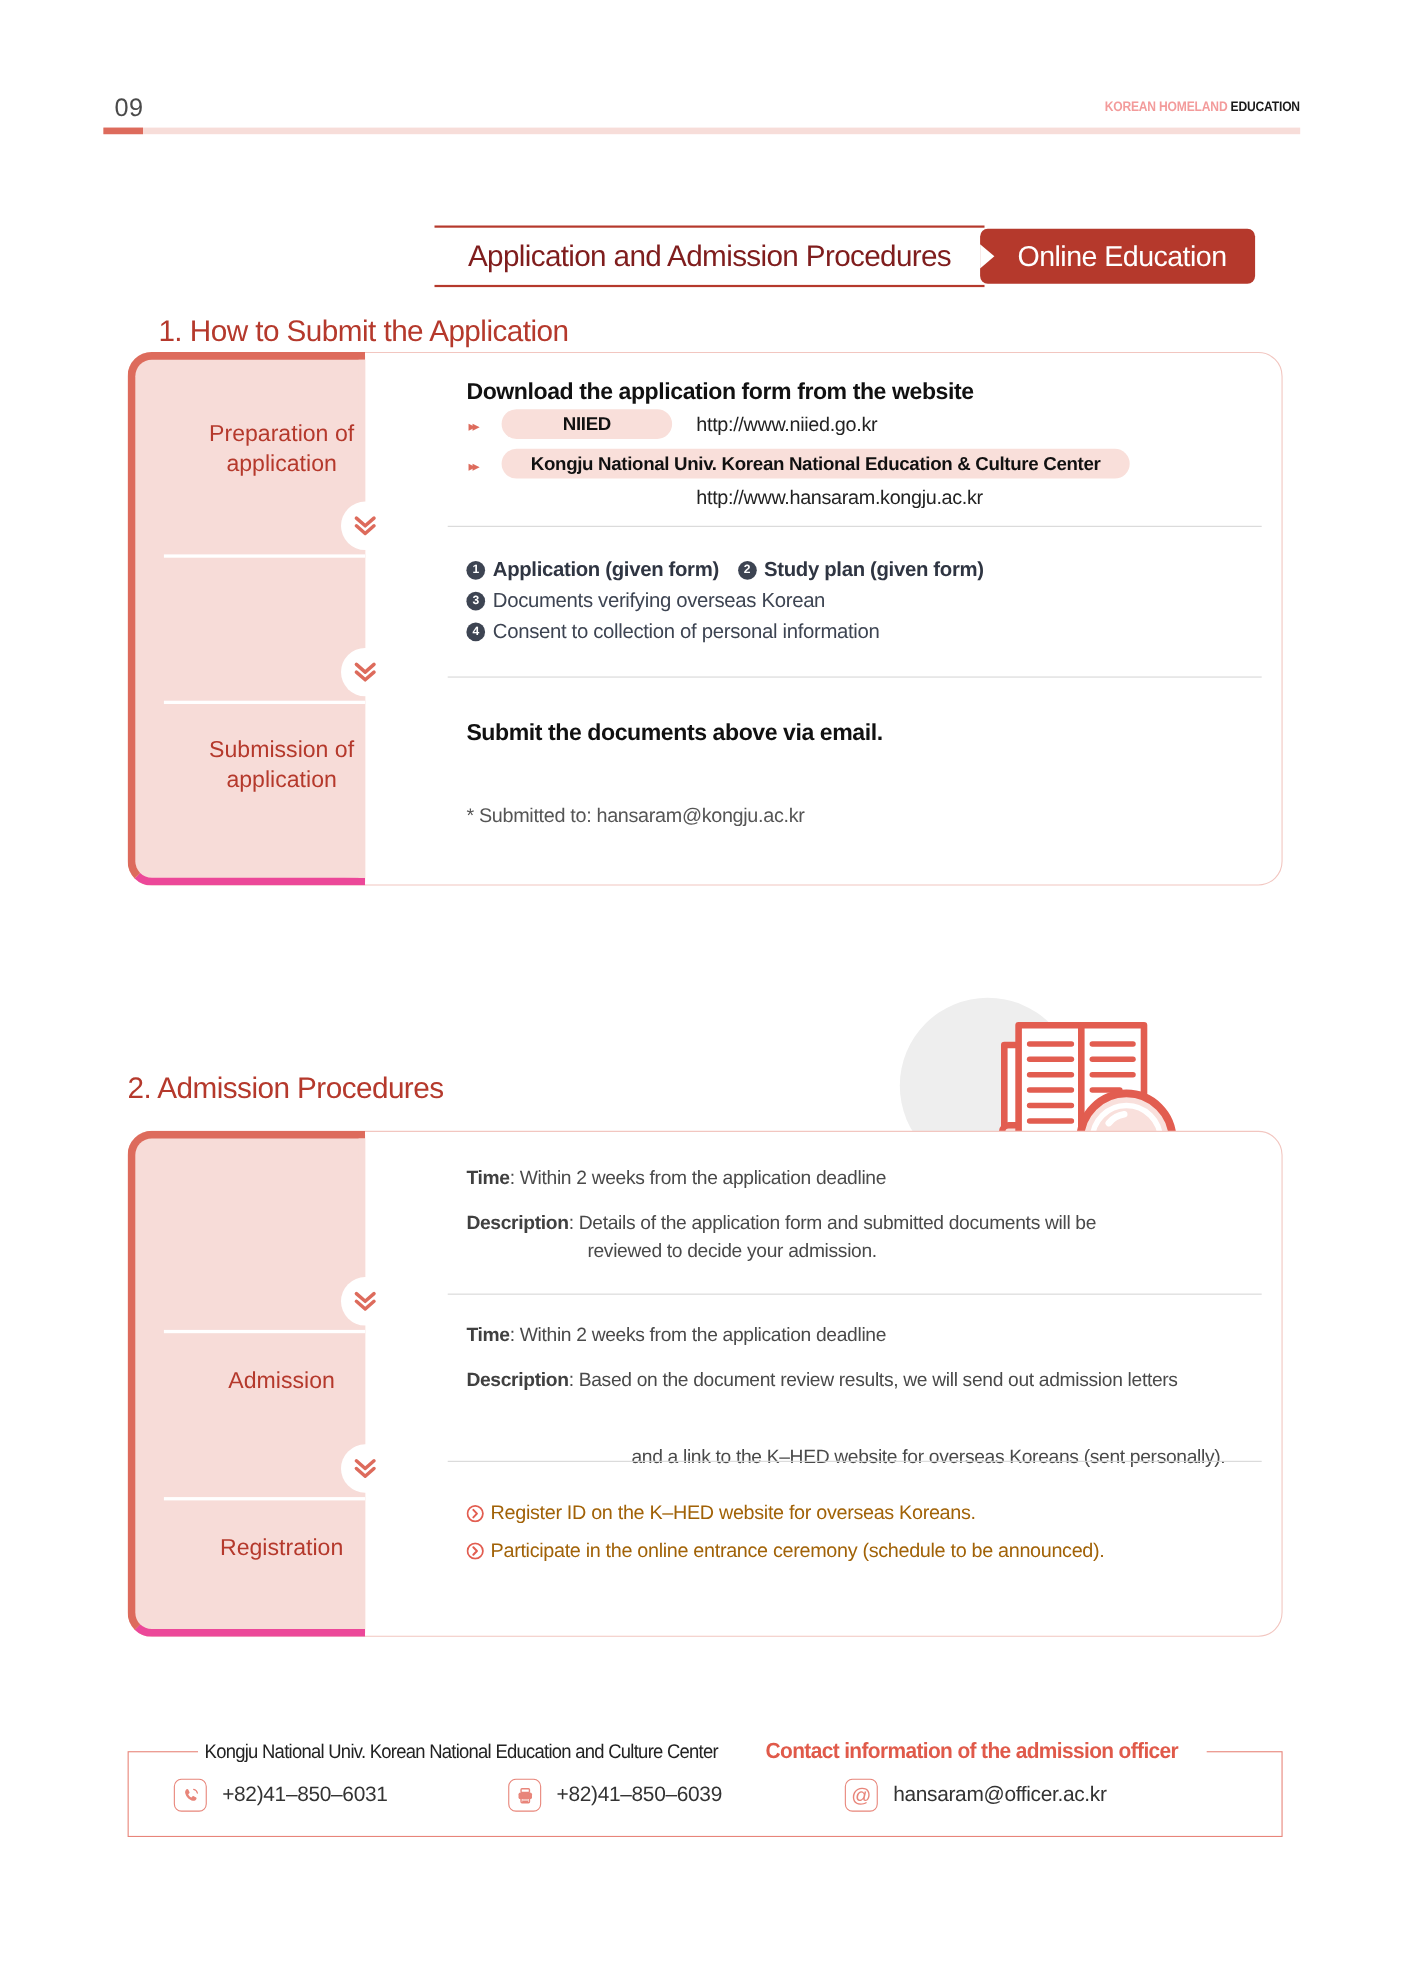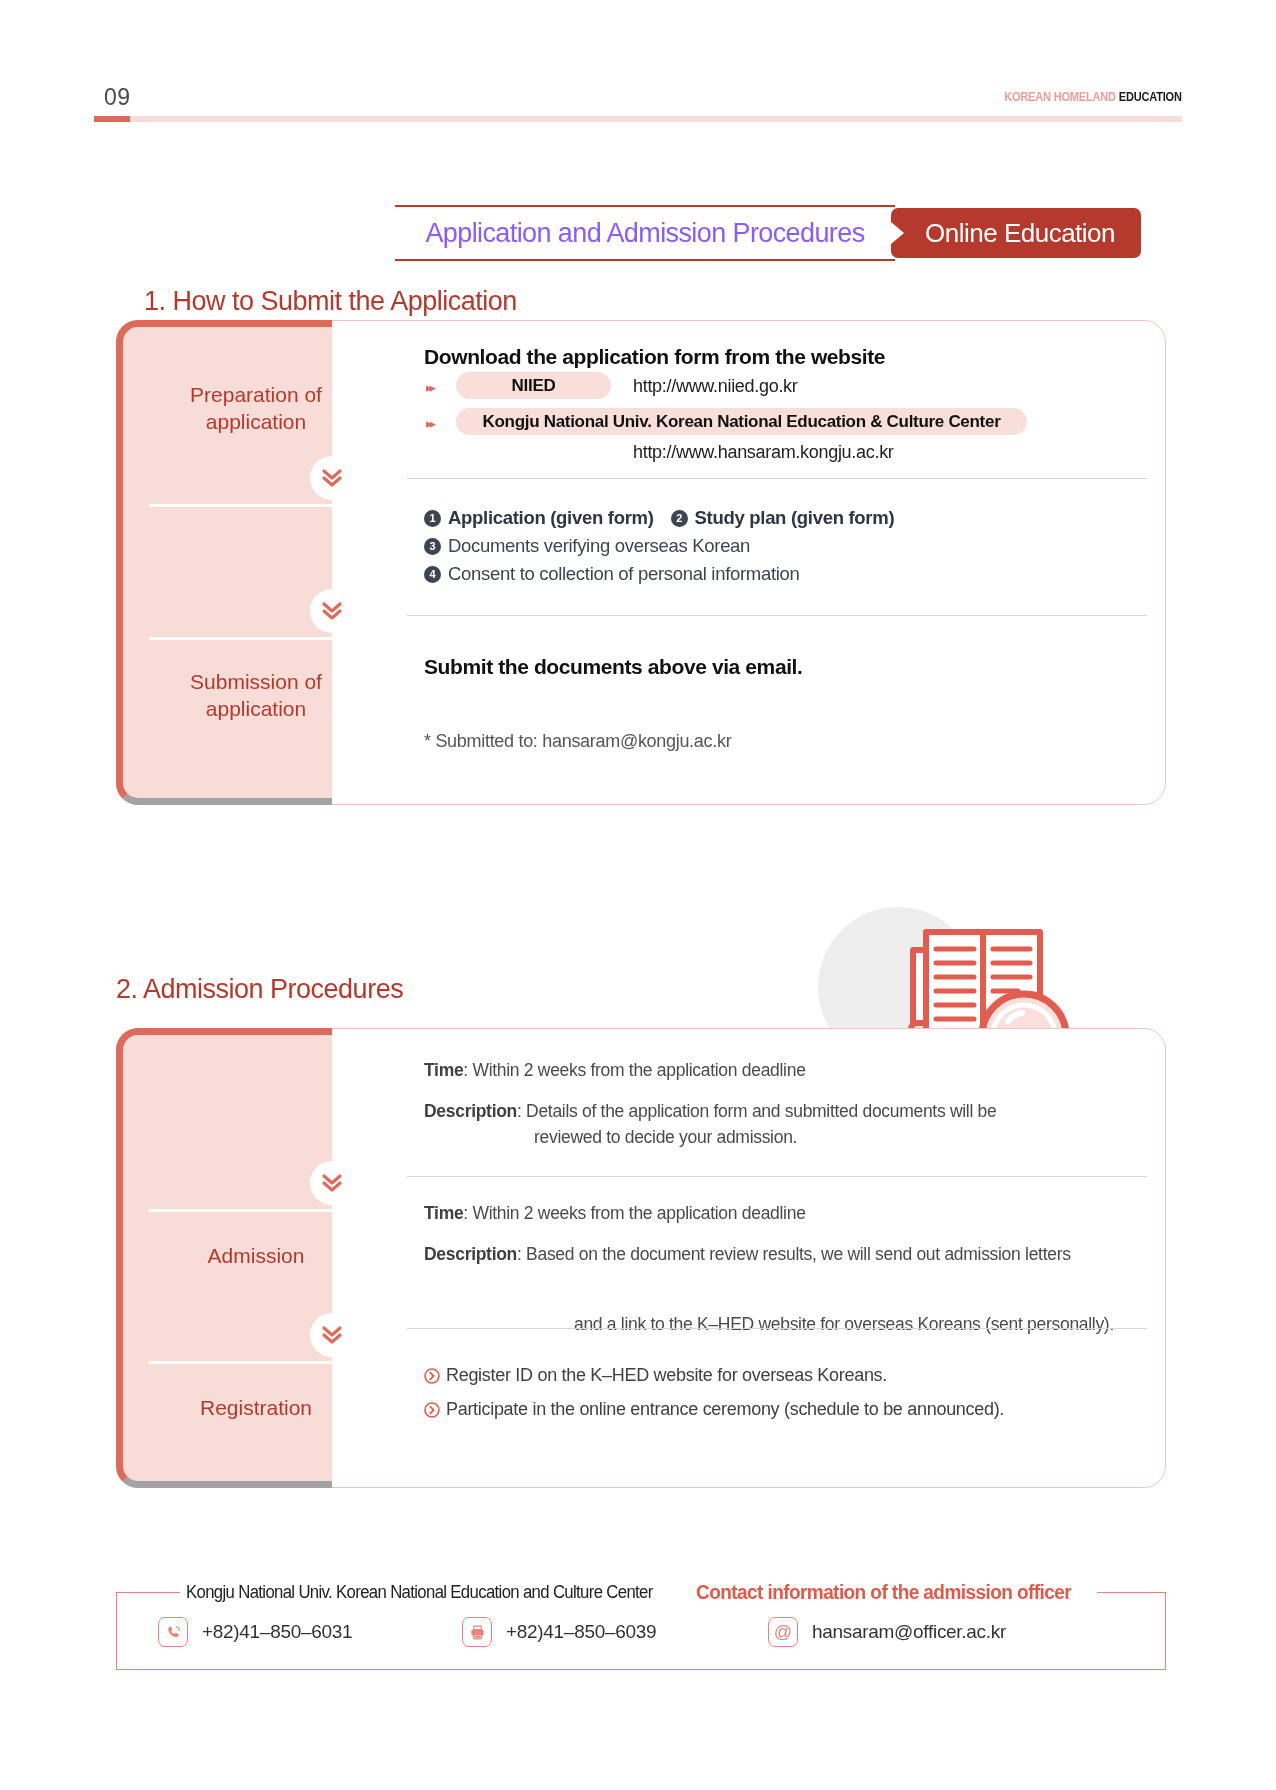--- a/index.html
+++ b/index.html
@@ -76,21 +76,21 @@
     height: 56px;
     border-top: 2px solid #b5392c;
     border-bottom: 2px solid #b5392c;
     display: flex;
     align-items: center;
     justify-content: center;
     box-sizing: border-box;
   }
   .title-main span {
     font-size: 27px;
-    color: #8b5cf6;
+    color: #7f1d1d;
     letter-spacing: -0.6px;
     white-space: nowrap;
   }
   .title-tag {
     position: absolute;
     left: 496px;
     top: 3px;
     height: 50px;
     padding: 0 26px 0 34px;
     background: #b5392c;
@@ -144,21 +144,21 @@
   }
   .panel-left {
     position: absolute;
     left: 0; top: 0;
     width: 216px;
     height: 100%;
     background: #f7dcd8;
     border-radius: 22px 0 0 22px;
     border-left: 7px solid #dd6b5c;
     border-top: 7px solid #dd6b5c;
-    border-bottom: 7px solid #a3a3a3;
+    border-bottom: 7px solid #ec4899;
     box-sizing: border-box;
     overflow: hidden;
   }
   .panel-left::after {
     content: "";
     position: absolute;
     right: -4px;
     top: -7px;
     bottom: -7px;
     width: 10px;
@@ -290,21 +290,21 @@
   .kv-cont {
     position: absolute;
     font-size: 17.5px;
     color: #4a4a4a;
     letter-spacing: -0.3px;
     white-space: nowrap;
   }
   .bullet-line {
     position: absolute;
     font-size: 18px;
-    color: #404040;
+    color: #a16207;
     letter-spacing: -0.3px;
     white-space: nowrap;
     display: flex;
     align-items: center;
   }
   .bullet-icon {
     display: inline-flex;
     align-items: center;
     justify-content: center;
     width: 16px;

